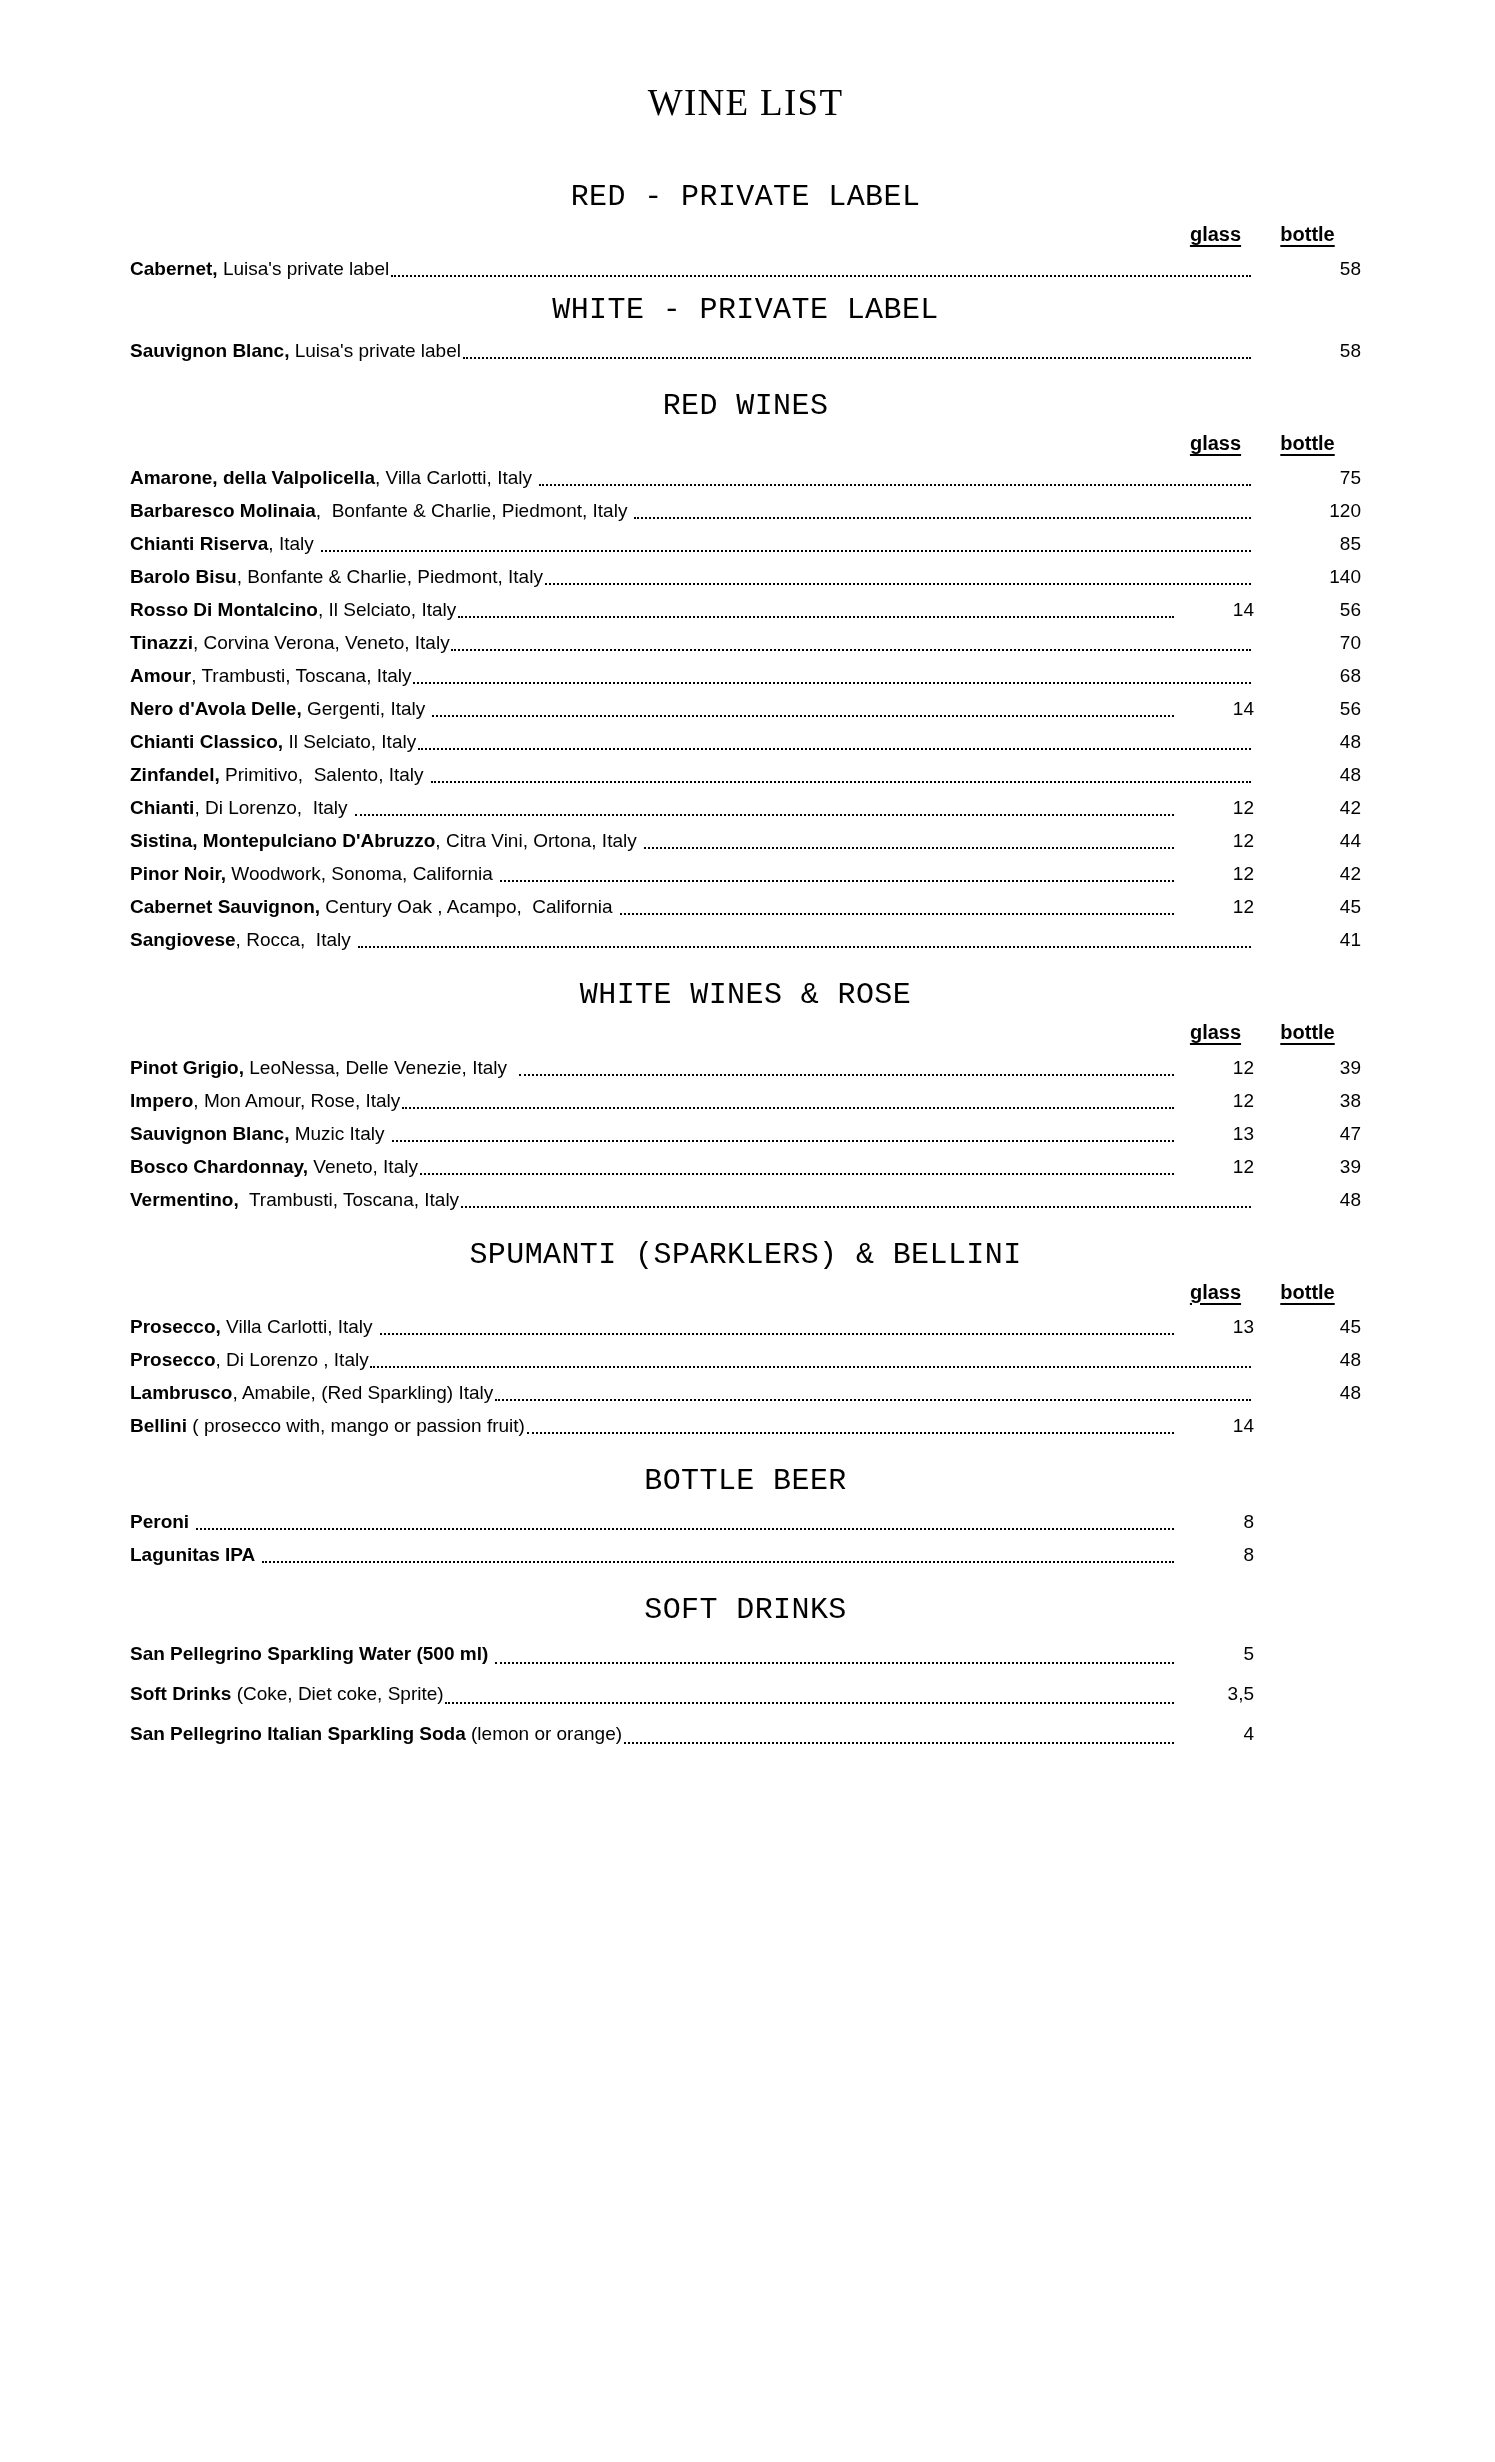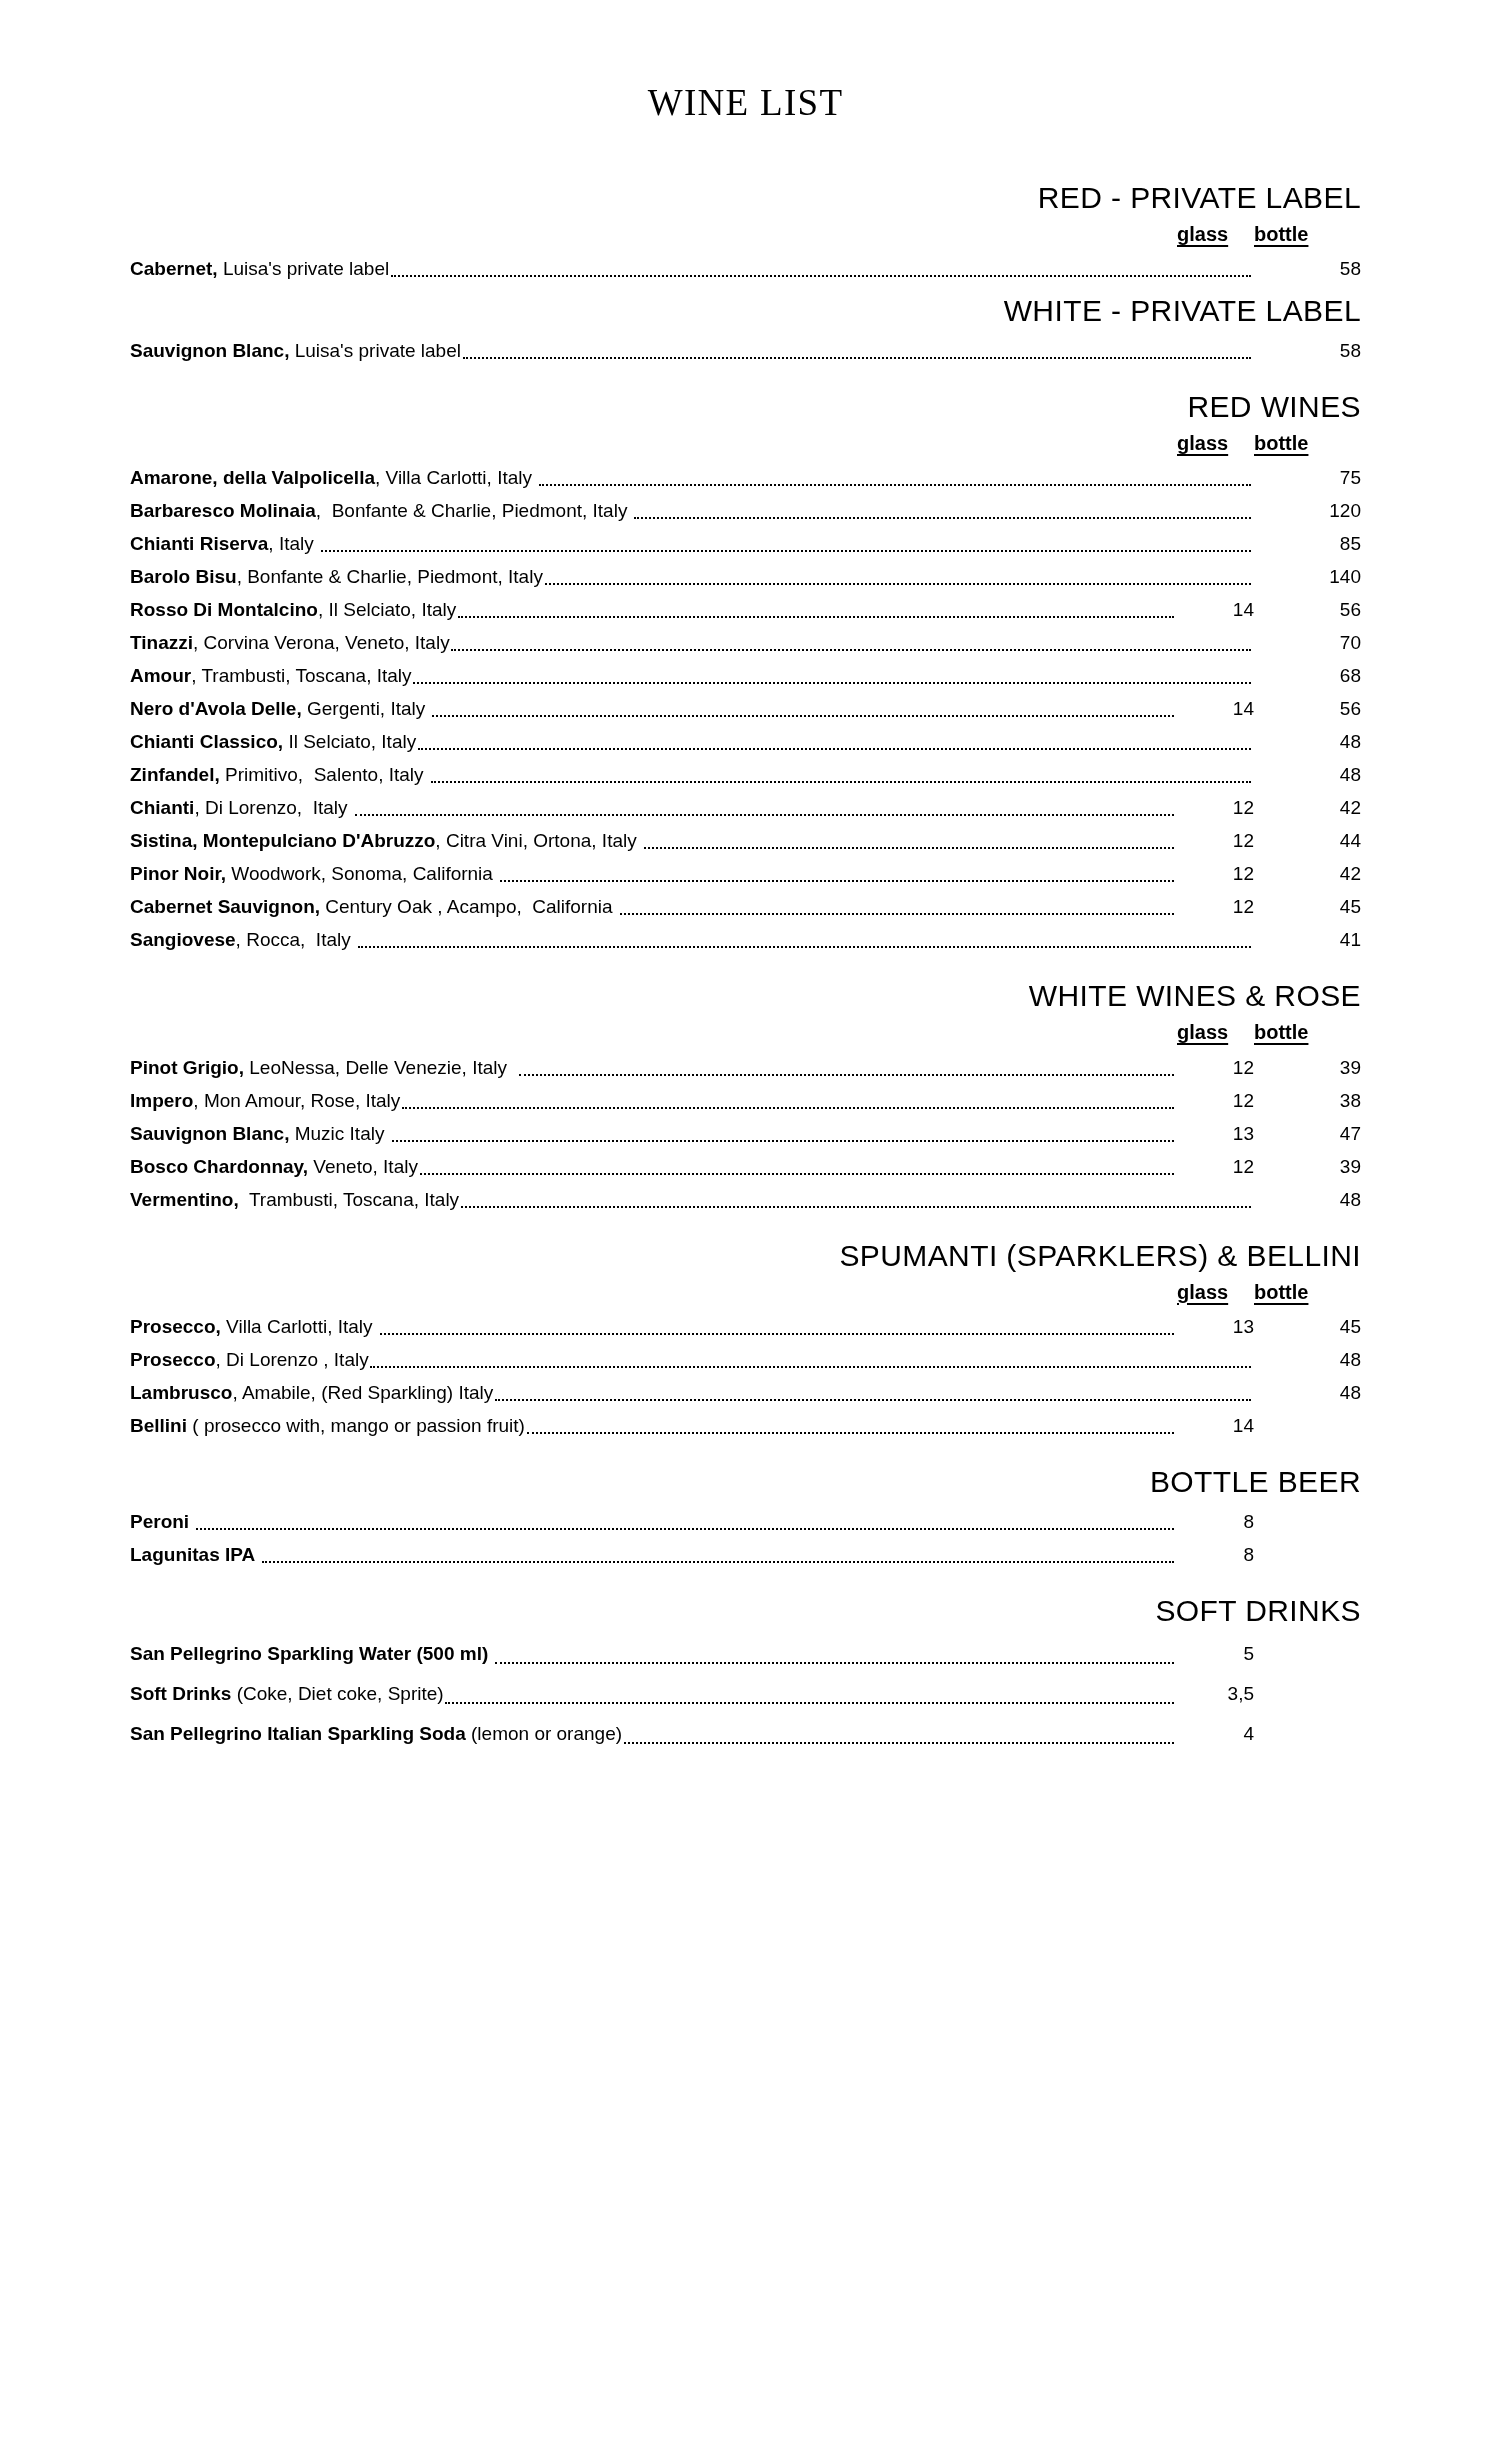--- a/index.html
+++ b/index.html
@@ -11,30 +11,30 @@
   }
   .doc-title {
     font-family:"Liberation Serif", serif; font-weight:normal;
     font-size:37px; line-height:1; letter-spacing:1.3px;
     text-align:center; margin:0 0 60px 0;
   }
   .menu-section { margin-top:23px; }
   .menu-section:nth-of-type(1) { margin-top:0; }
   .menu-section:nth-of-type(2) { margin-top:8.8px; }
   .section-heading {
-    font-family:Liberation Sans, sans-serif; font-weight:normal;
+    font-family:Liberation Mono, monospace; font-weight:normal;
     font-size:30px; line-height:1.1; letter-spacing:0.4px;
-    text-align:right; margin:0 0 7px 0;
+    text-align:center; margin:0 0 7px 0;
   }
   .colhead, .row {
     display:grid;
     grid-template-columns:auto 1fr 77px 107px;
   }
   .colhead { font-size:20px; font-weight:bold; line-height:26px; }
-  .colcell { text-align:left;
+  .colcell { text-align:center;
     text-decoration:underline; text-decoration-thickness:2.2px; text-underline-offset:4.4px; }
   .colcell.glass  { grid-column:3; }
   .colcell.bottle { grid-column:4; }
   .rows { margin-top:5.3px; }
   .row { height:33px; line-height:33px; font-size:19px; align-items:end; }
   .row .txt { grid-column:1; white-space:pre; }
   .row .txt b { font-weight:bold; }
   .leader { grid-column:2; align-self:end;
     border-bottom:2.3px dotted #000; margin:0 2.6px 8px 1.8px; height:0; }
   .leader.wide { grid-column:2 / 4; }

